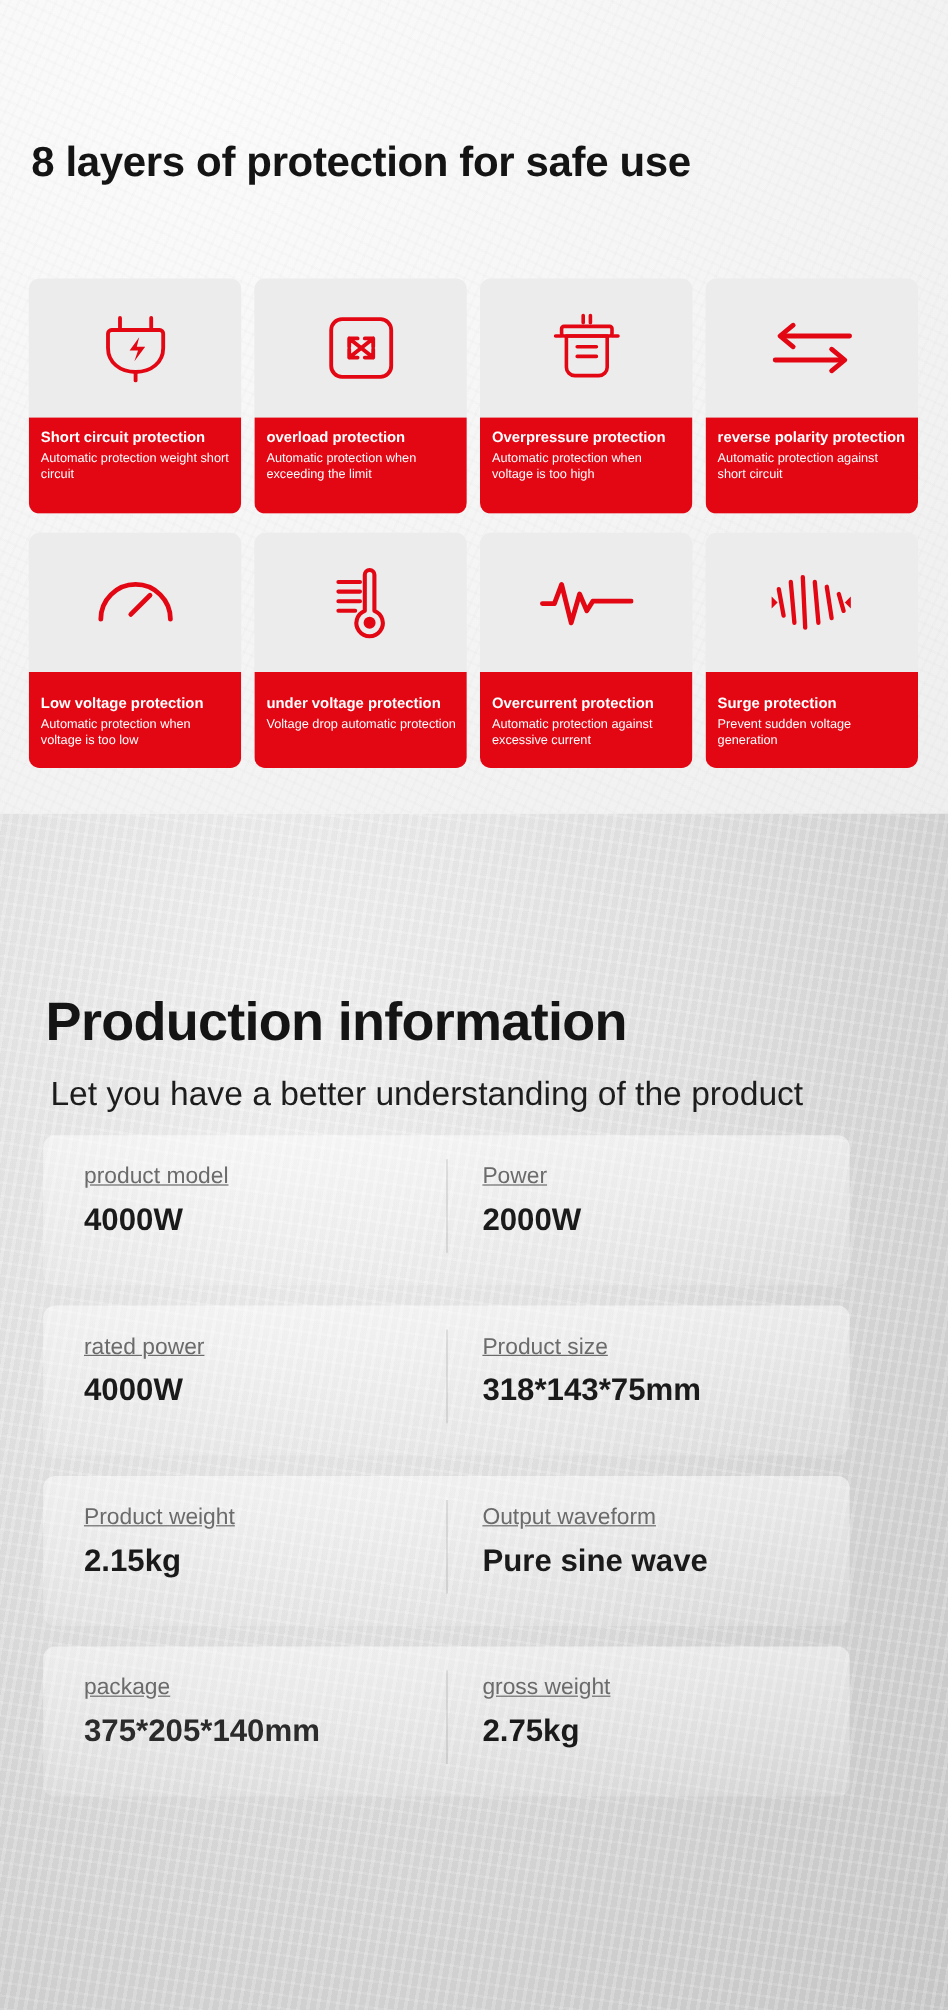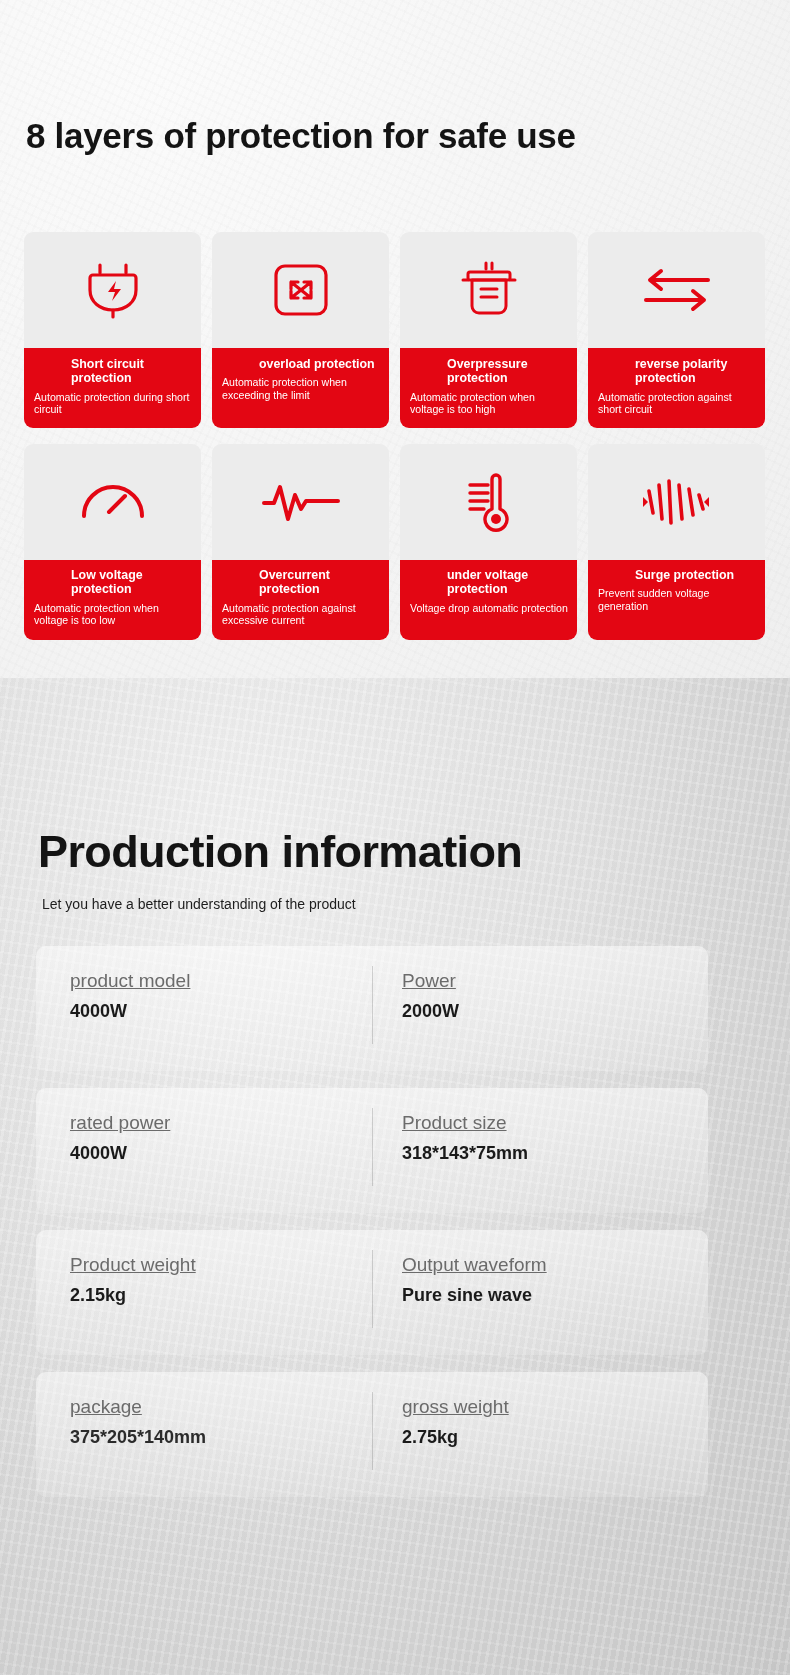--- a/index.html
+++ b/index.html
@@ -75,28 +75,27 @@
     flex: 1 1 auto;
     background: #e30613;
     color: #ffffff;
     padding: 9px 9px 8px 10px;
   }
   .card-name {
     font-size: 12.4px;
     font-weight: 700;
     line-height: 1.15;
     margin-bottom: 5px;
-    margin-left: 37px;
   }
   .card-desc {
     font-size: 10.6px;
     font-weight: 400;
     line-height: 1.22;
   }
-  .row2 .card-body { padding-top: 8px; }
+  .row2 .card-body { padding-top: 19px; }
 
   
   .sec-info {
     position: relative;
     width: 790px;
     height: 997px;
     background:
       radial-gradient(ellipse at 30% 18%, #f2f2f2 0%, #e2e2e2 45%, #d2d2d2 75%, #c9c9c9 100%);
   }
   .sec-info::before{
@@ -112,21 +111,21 @@
     left: 38px; top: 148px;
     font-size: 45px;
     font-weight: 700;
     color: #141414;
     letter-spacing: -0.6px;
     white-space: nowrap;
   }
   .info-sub {
     position: absolute;
     left: 42px; top: 218px;
-    font-size: 14px;
+    font-size: 28px;
     color: #1d1d1d;
     white-space: nowrap;
   }
 
   .spec-list {
     position: absolute;
     left: 36px; top: 268px;
     width: 672px;
     display: flex;
     flex-direction: column;
@@ -153,21 +152,21 @@
     background: rgba(120,120,120,0.30);
   }
   .spec-label {
     font-size: 19px;
     color: #6b6b6b;
     margin-bottom: 9px;
     white-space: nowrap;
     text-decoration: underline;
   }
   .spec-value {
-    font-size: 18px;
+    font-size: 26px;
     color: #1a1a1a;
     font-weight: 700;
     white-space: nowrap;
   }
   .spec-value.light { font-weight: 700; color: #2b2b2b; }
 </style>
 </head>
 <body>
 
 <div class="page">
@@ -181,21 +180,21 @@
         <div class="card-icon">
           <svg width="66" height="62" viewBox="0 0 66 62" fill="none" stroke="#e30613" stroke-width="3.2" stroke-linecap="round" stroke-linejoin="round">
             <path d="M20 6v8M46 6v8"></path>
             <path d="M13 16h40a3 3 0 0 1 3 3v12c0 12-10 20-23 20S10 43 10 31V19a3 3 0 0 1 3-3z"></path>
             <path d="M33 51v7"></path>
             <path d="M36 22l-8 11h7l-3 9 9-12h-7z" fill="#e30613" stroke="none"></path>
           </svg>
         </div>
         <div class="card-body">
           <div class="card-name">Short circuit protection</div>
-          <div class="card-desc">Automatic protection during short circuit</div>
+          <div class="card-desc">Automatic protection weight short circuit</div>
         </div>
       </div>
 
       <div class="card">
         <div class="card-icon">
           <svg width="66" height="62" viewBox="0 0 66 62" fill="none" stroke="#e30613" stroke-width="3.2" stroke-linecap="round" stroke-linejoin="round">
             <rect x="8" y="7" width="50" height="48" rx="9"></rect>
             <path d="M23 23l20 16M23 23h7M23 23v7M43 39h-7M43 39v-7"></path>
             <path d="M43 23L23 39M43 23h-7M43 23v7M23 39h7M23 39v-7"></path>
           </svg>
@@ -245,46 +244,46 @@
           </svg>
         </div>
         <div class="card-body">
           <div class="card-name">Low voltage protection</div>
           <div class="card-desc">Automatic protection when voltage is too low</div>
         </div>
       </div>
 
       <div class="card row2">
         <div class="card-icon">
-          <svg width="78" height="50" viewBox="0 0 78 50" fill="none" stroke="#e30613" stroke-width="4" stroke-linecap="round" stroke-linejoin="round">
-            <path d="M2 26h10l6-16 8 32 7-24 6 14 5-8h32"></path>
-          </svg>
-        </div>
-        <div class="card-body">
-          <div class="card-name">Overcurrent protection</div>
-          <div class="card-desc">Automatic protection against excessive current</div>
-        </div>
-      </div>
-
-      <div class="card row2">
-        <div class="card-icon">
           <svg width="62" height="62" viewBox="0 0 62 62" fill="none" stroke="#e30613" stroke-width="3.4" stroke-linecap="round" stroke-linejoin="round">
             <path d="M42 8v30a11 11 0 1 1-8 0V8a4 4 0 0 1 8 0z"></path>
             <circle cx="38" cy="48" r="5" fill="#e30613" stroke="none"></circle>
             <path d="M12 14h18M12 22h18M12 30h18M12 38h14"></path>
           </svg>
         </div>
         <div class="card-body">
           <div class="card-name">under voltage protection</div>
           <div class="card-desc">Voltage drop automatic protection</div>
         </div>
       </div>
 
       <div class="card row2">
         <div class="card-icon">
+          <svg width="78" height="50" viewBox="0 0 78 50" fill="none" stroke="#e30613" stroke-width="4" stroke-linecap="round" stroke-linejoin="round">
+            <path d="M2 26h10l6-16 8 32 7-24 6 14 5-8h32"></path>
+          </svg>
+        </div>
+        <div class="card-body">
+          <div class="card-name">Overcurrent protection</div>
+          <div class="card-desc">Automatic protection against excessive current</div>
+        </div>
+      </div>
+
+      <div class="card row2">
+        <div class="card-icon">
           <svg width="76" height="54" viewBox="0 0 76 54" fill="none" stroke="#e30613" stroke-width="3.6" stroke-linecap="round">
             <path d="M10 16l4 22M20 10l3 34M30 6l2 42M40 10l3 34M50 14l4 26M60 20l4 14"></path>
             <path d="M4 22l5 5-5 5" fill="#e30613" stroke="none"></path>
             <path d="M70 22l-5 5 5 5" fill="#e30613" stroke="none"></path>
           </svg>
         </div>
         <div class="card-body">
           <div class="card-name">Surge protection</div>
           <div class="card-desc">Prevent sudden voltage generation</div>
         </div>

